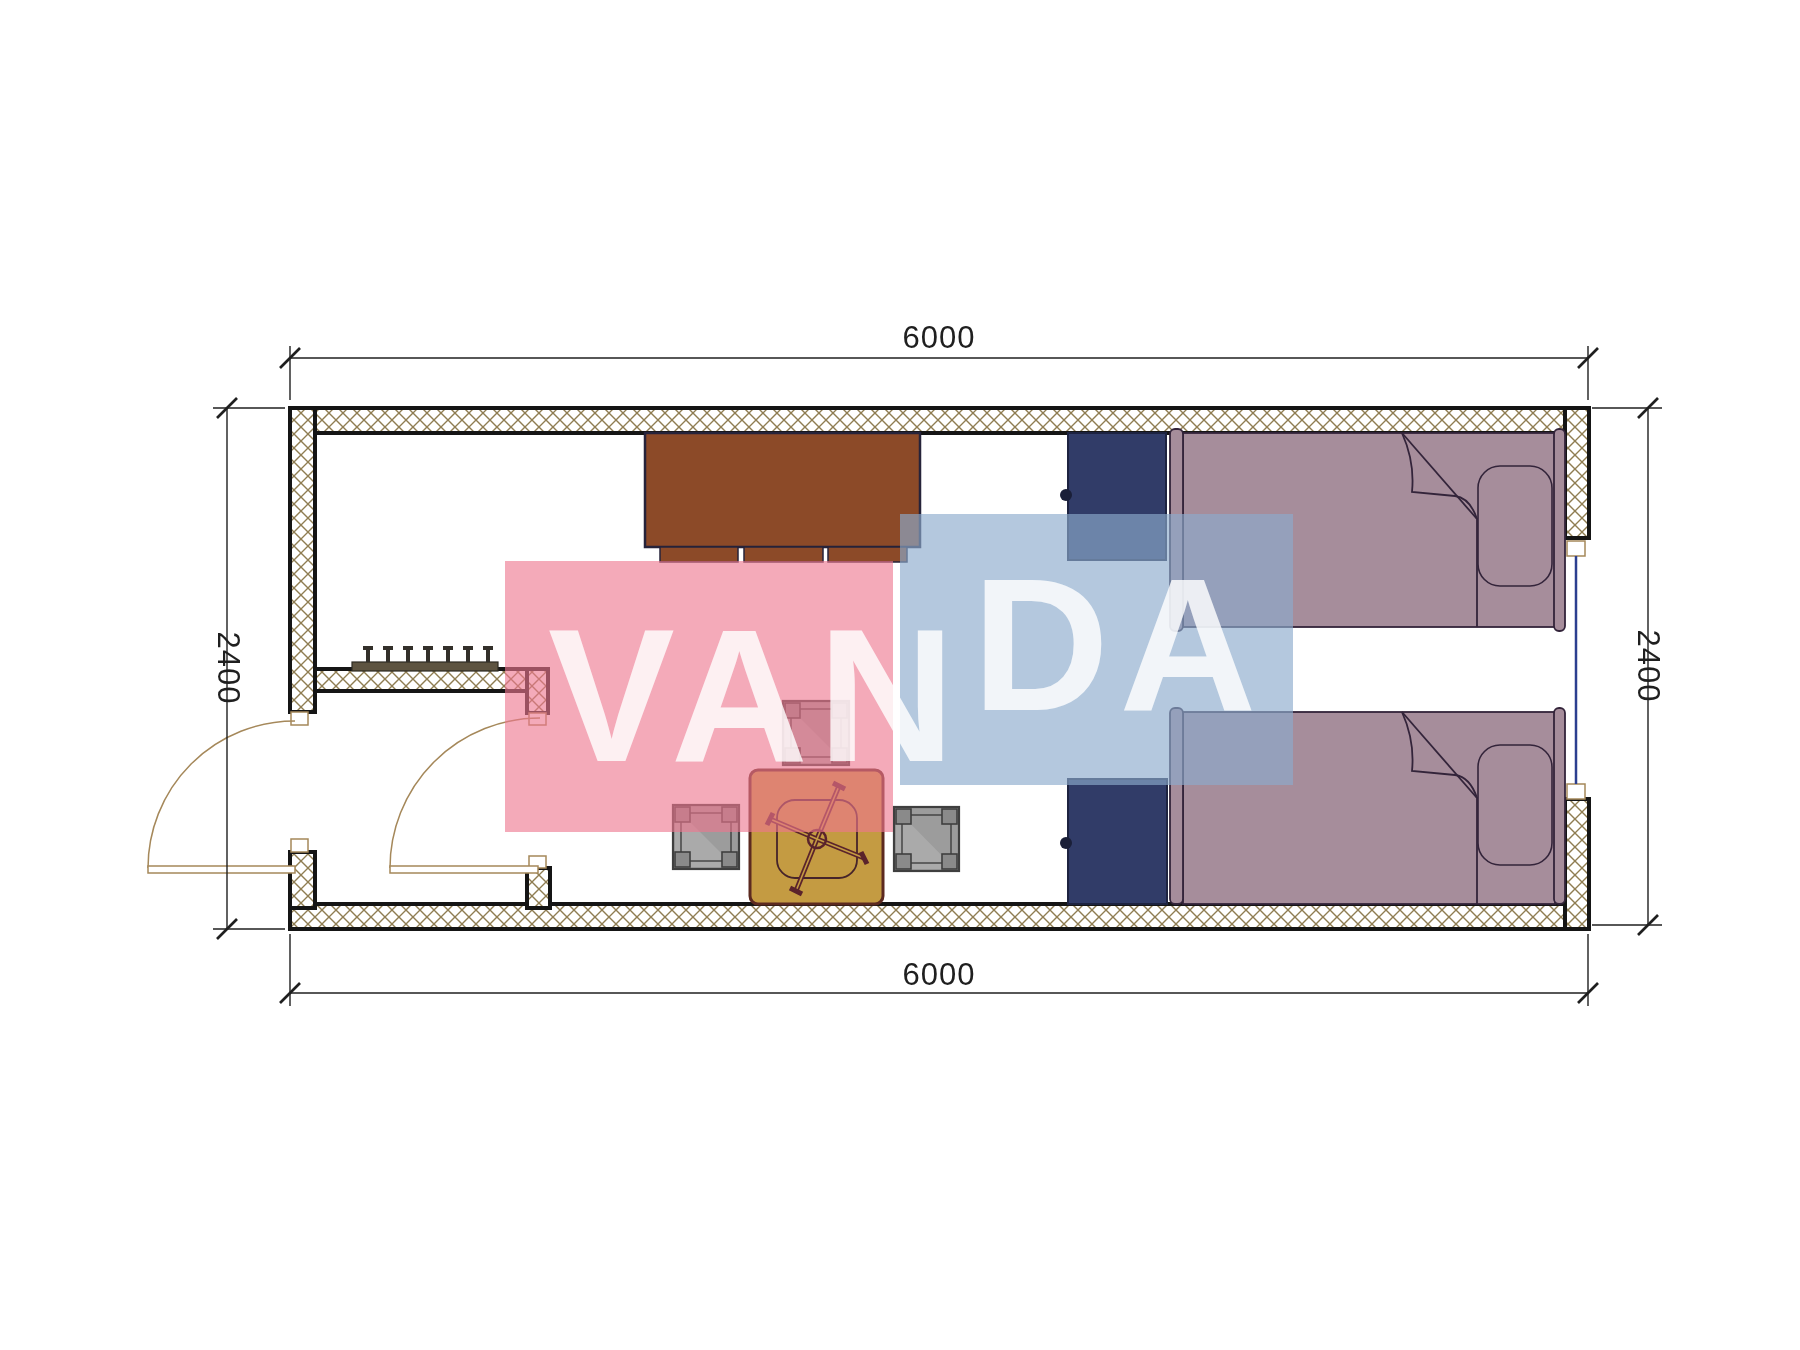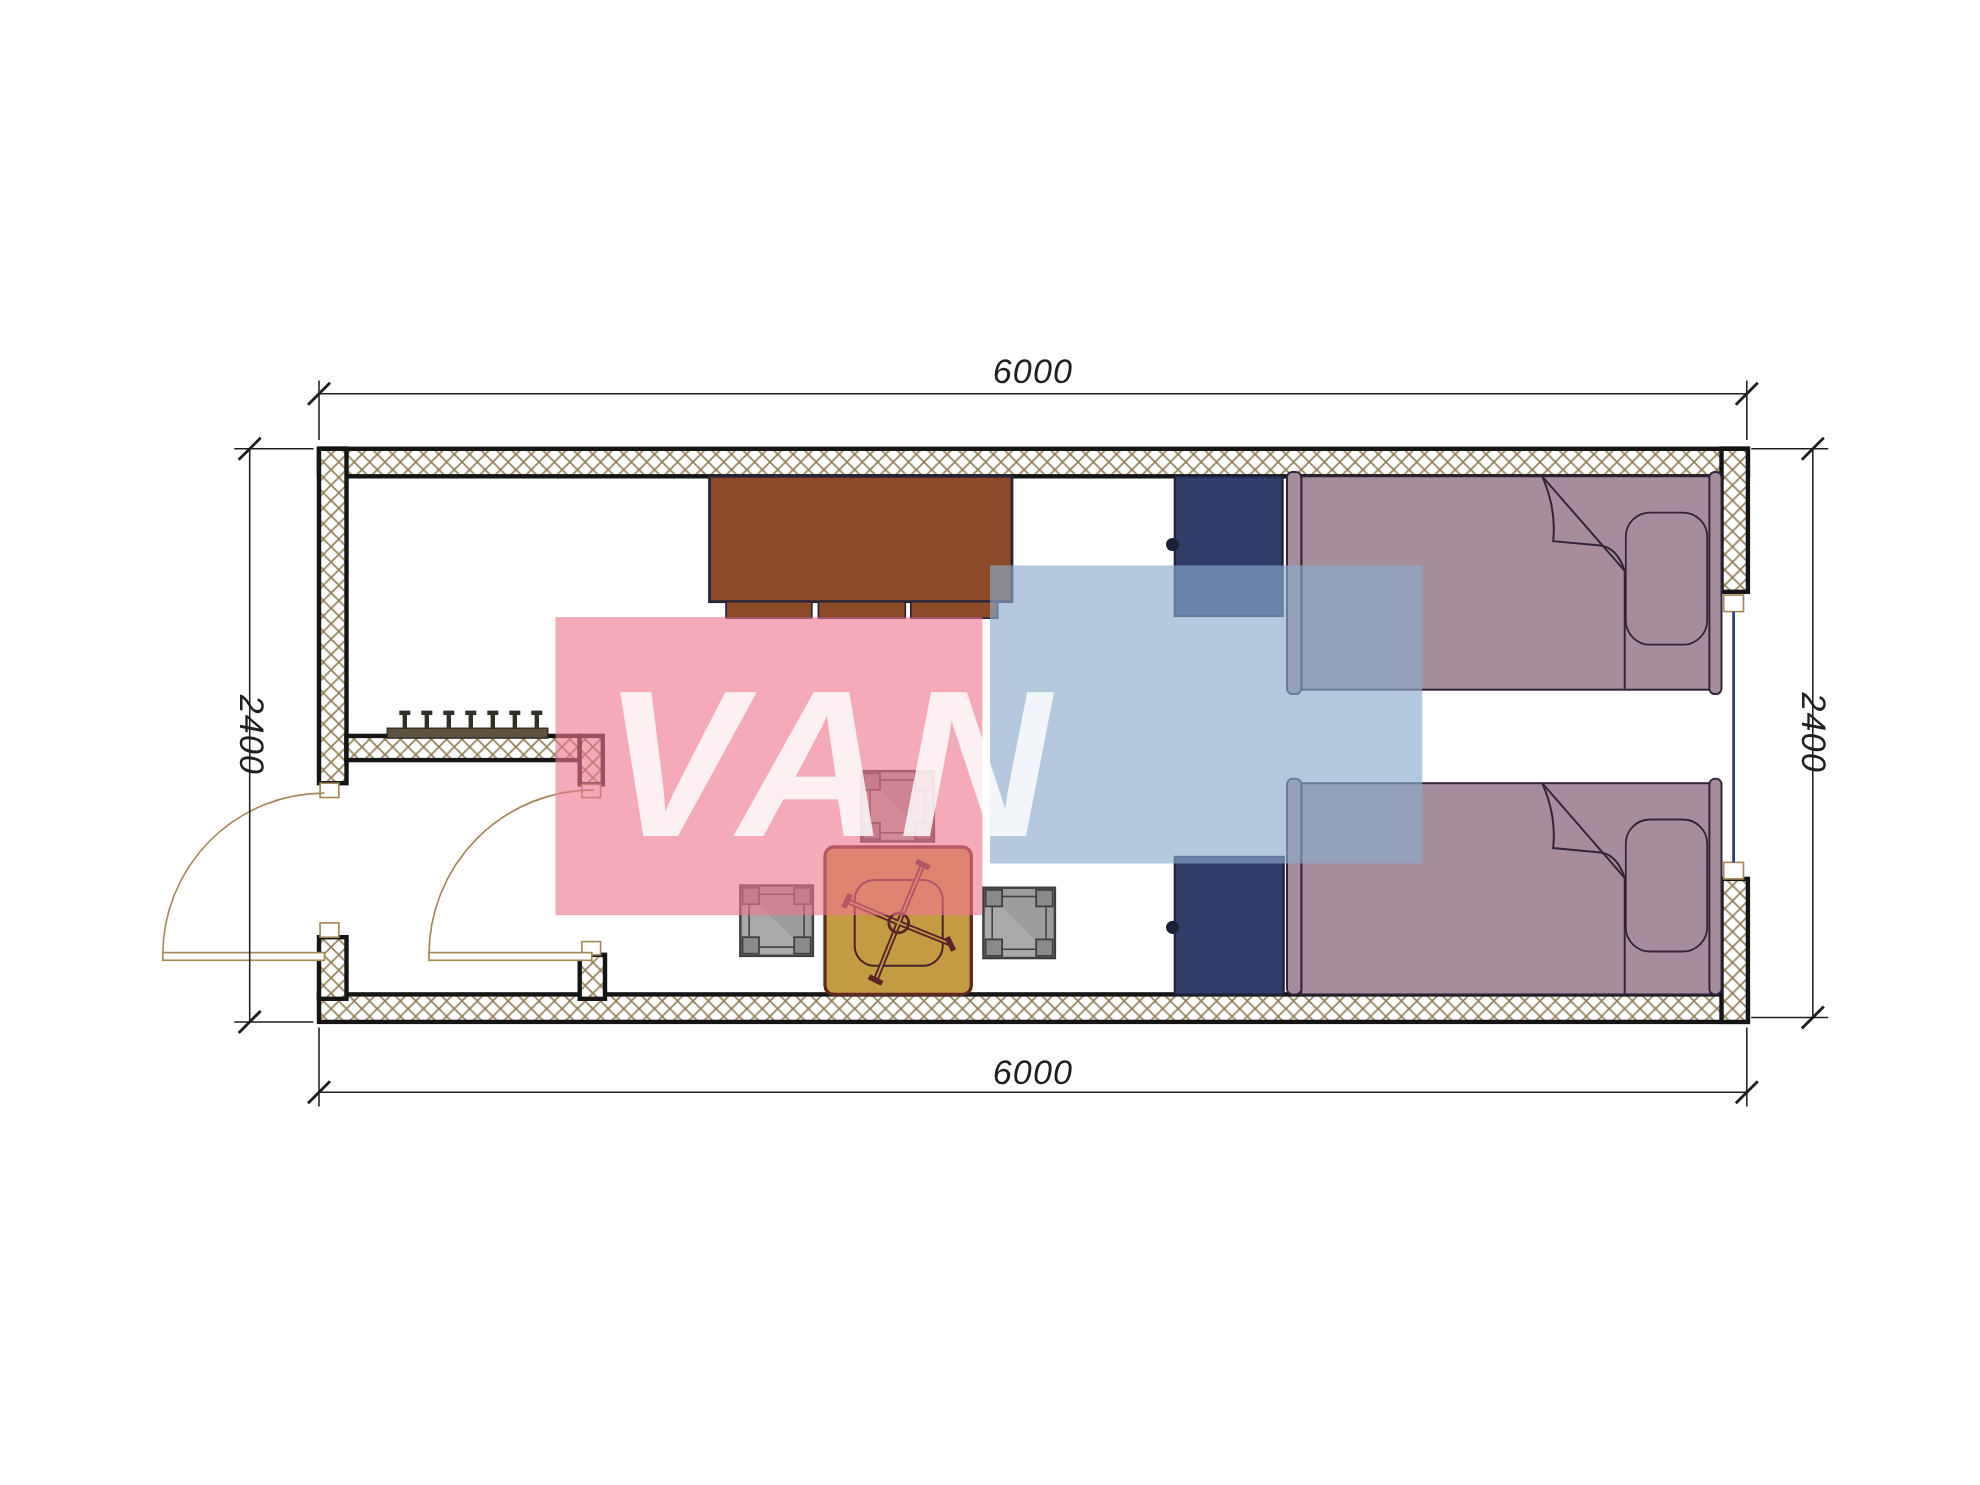--- a/index.html
+++ b/index.html
@@ -2,21 +2,20 @@
 <html style="--bg: #ffffff; --wall-line: #151515; --hatch: #8f7d52; --door-line: #a5885a; --window-glass: #2c3f8f; --dim-color: #1f1f1f; --cabinet: #8c4a28; --nightstand: #313c68; --bed: #a68d9b; --table: #c49b42; --chair: #5a232b; --stool: #9c9c9c; --rack: #5d5340; --wm-pink: rgba(238,118,142,0.62); --wm-blue: rgba(140,170,205,0.65); --wm-text: rgba(255,255,255,0.82);"><head>
 <meta charset="utf-8">
 <style>
   html,body{margin:0;padding:0;background:#ffffff;}
   .canvas{
     position:relative;
     width:1800px;height:1350px;
     background:var(--bg,#ffffff);
     font-family:"Liberation Sans", sans-serif;
     overflow:hidden;
-    font-style:italic;
   }
   svg{position:absolute;left:0;top:0;}
   
   .wall      {fill:url(#hatch); stroke:var(--wall-line,#151515); stroke-width:4;}
   .pilaster  {fill:url(#hatch); stroke:var(--wall-line,#151515); stroke-width:4;}
   .jamb      {fill:#ffffff; stroke:var(--door-line,#a5885a); stroke-width:1.5;}
   .door-leaf {fill:#ffffff; stroke:var(--door-line,#a5885a); stroke-width:1.5;}
   .door-arc  {fill:none;   stroke:var(--door-line,#a5885a); stroke-width:1.5;}
   .glazing   {stroke:var(--window-glass,#2c3f8f); stroke-width:2.5;}
   .dim-line  {stroke:var(--dim-color,#1f1f1f); stroke-width:1.4;}
@@ -234,14 +233,15 @@
       <line class="dim-line" x1="1592" y1="925" x2="1662" y2="925"></line>
       <line class="dim-tick" x1="1638" y1="418" x2="1658" y2="398"></line>
       <line class="dim-tick" x1="1638" y1="935" x2="1658" y2="915"></line>
       <text class="dim-text" x="1638" y="666" text-anchor="middle" transform="rotate(90 1638 666)">2400</text>
     </g>
   </svg>
 
   <div class="wm-rect wm-pink"></div>
   <div class="wm-rect wm-blue"></div>
   <div class="wm-text wm-van">VAN</div>
+  <div class="wm-text wm-da">DA</div>
 
 </div>
 
 </body></html>

